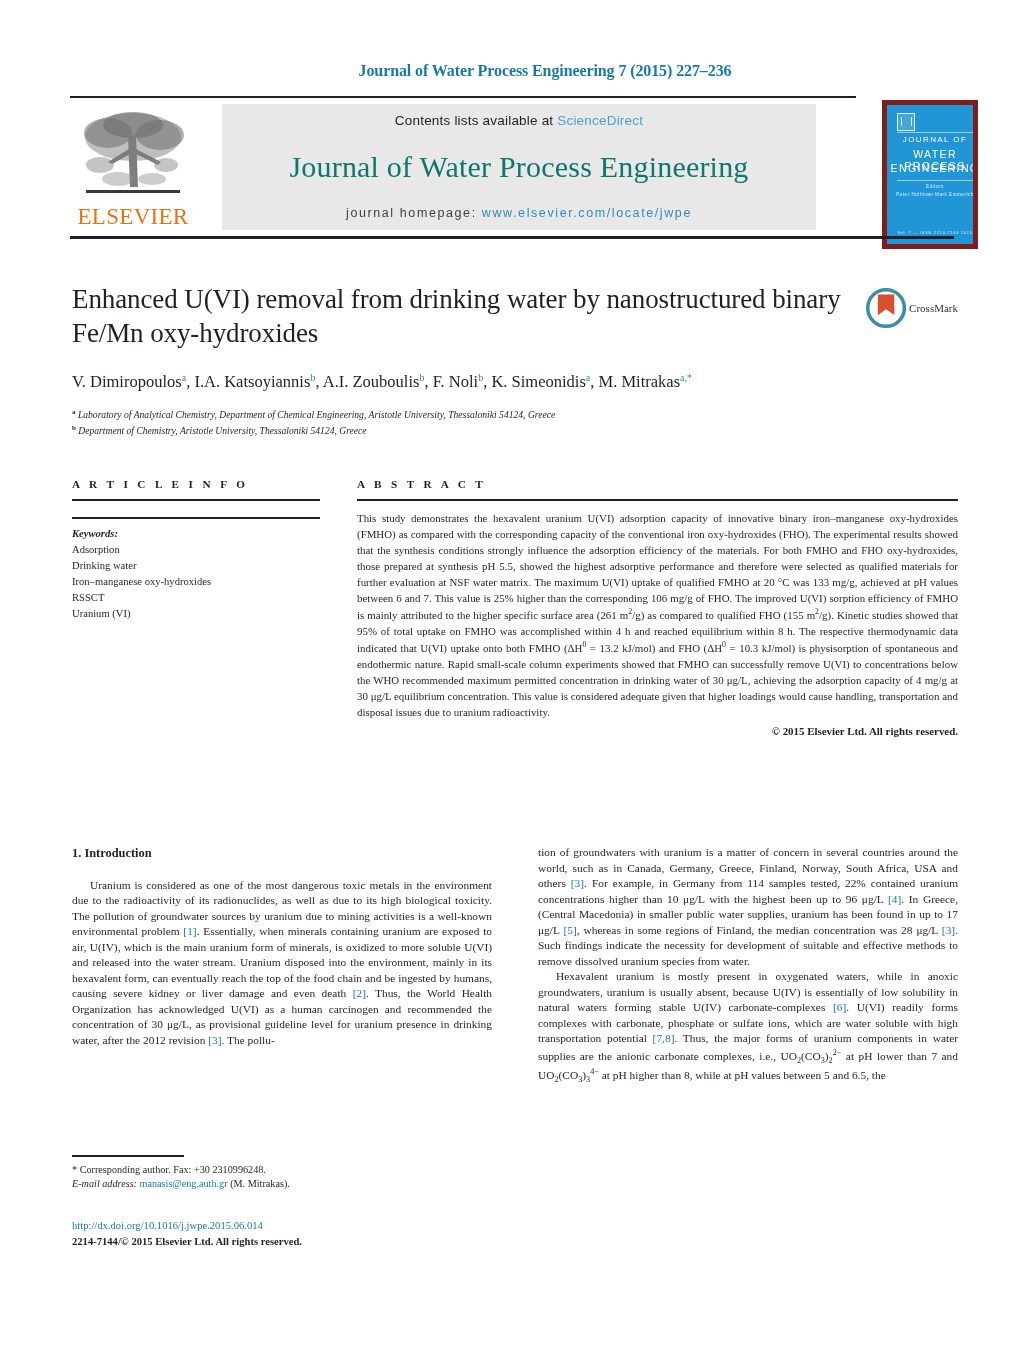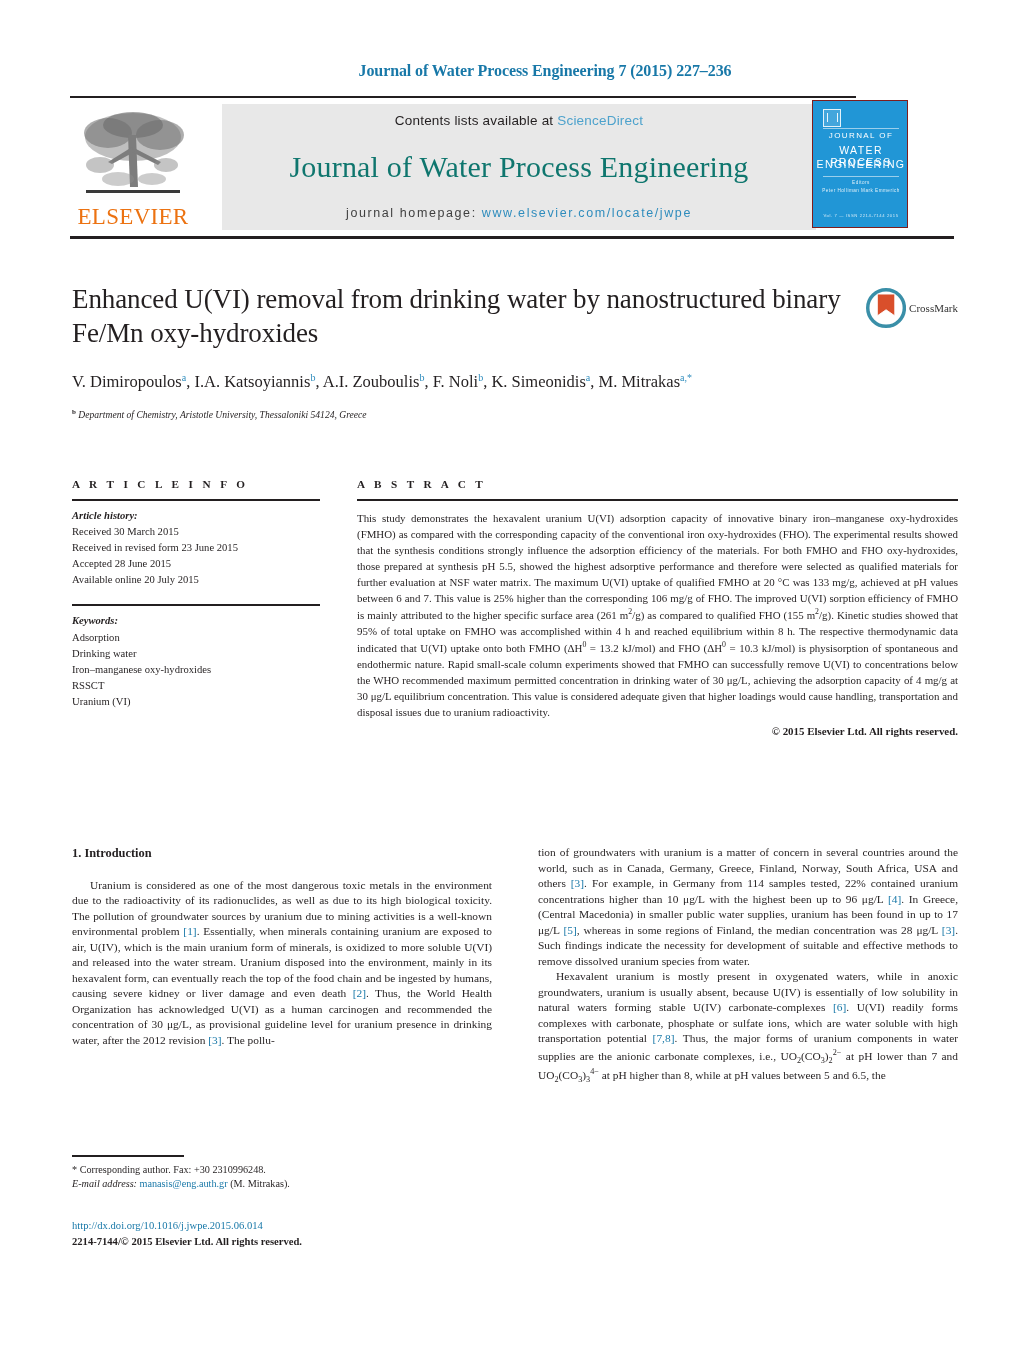--- a/index.html
+++ b/index.html
@@ -118,25 +118,25 @@
     font-size: 12.5px;
     color: #3f3f3f;
     letter-spacing: 1.6px;
   }
   .homepage-line .url {
     color: #2e8cbd;
   }
 
   .cover-thumb {
     position: absolute;
-    top: 4px; left: 742px;
+    top: 4px; left: 812px;
     width: 96px;
-    height: 128px;
+    height: 149px;
     background: #2196d6;
-    border: 1px solid #7f1d1d;
+    border: 5px solid #7f1d1d;
     box-sizing: border-box;
     overflow: hidden;
   }
   .cover-mark {
     position: absolute;
     top: 8px; left: 10px;
     width: 16px; height: 16px;
     border: 1px solid rgba(255,255,255,0.85);
     background: rgba(255,255,255,0.16);
   }
@@ -407,46 +407,40 @@
       <div class="cover-foot">Vol. 7 — ISSN 2214-7144 2015</div>
     </div>
 
     <div class="masthead-rule-bottom"></div>
   </div>
 
   <div class="title-block">
     <h1 class="paper-title">Enhanced U(VI) removal from drinking water by nanostructured binary Fe/Mn oxy-hydroxides</h1>
     <div class="authors">V. Dimiropoulos<sup>a</sup>, I.A. Katsoyiannis<sup>b</sup>, A.I. Zouboulis<sup>b</sup>, F. Noli<sup>b</sup>, K. Simeonidis<sup>a</sup>, M. Mitrakas<sup>a,*</sup></div>
     <div class="affiliations">
+      <div><sup>a</sup> <span>Laboratory of Analytical Chemistry, Department of Chemical Engineering, Aristotle University, Thessaloniki 54124, Greece</span></div>
       <div><sup>b</sup> <span>Department of Chemistry, Aristotle University, Thessaloniki 54124, Greece</span></div>
     </div>
   </div>
 
   <div class="crossmark">
     <svg width="46" height="46" viewBox="0 0 46 46">
       <circle cx="23" cy="23" r="21" fill="none" stroke="#3a8fa8" stroke-width="4"></circle>
       <circle cx="23" cy="23" r="17.5" fill="#ffffff"></circle>
       <path d="M13 7 h20 v25 l-10 -7 l-10 7 Z" fill="#d94f2b"></path>
       <path d="M13 7 h20 v25 l-10 -7 l-10 7 Z" fill="none" stroke="#ffffff" stroke-width="1"></path>
     </svg>
     <span class="crossmark-label">CrossMark</span>
   </div>
 
   <div class="info-abstract">
 
     <div class="col-info">
       <div class="sect-head">A R T I C L E    I N F O</div>
       <div class="rule-thin"></div>
-      <div class="info-group">
-        <div class="lab">Article history:</div>
-        <div>Received 30 March 2015</div>
-        <div>Received in revised form 23 June 2015</div>
-        <div>Accepted 28 June 2015</div>
-        <div>Available online 20 July 2015</div>
-      </div>
       <div class="rule-thin" style="margin-top:16px;"></div>
       <div class="info-group">
         <div class="kw-lab">Keywords:</div>
         <div>Adsorption</div>
         <div>Drinking water</div>
         <div>Iron–manganese oxy-hydroxides</div>
         <div>RSSCT</div>
         <div>Uranium (VI)</div>
       </div>
     </div>

